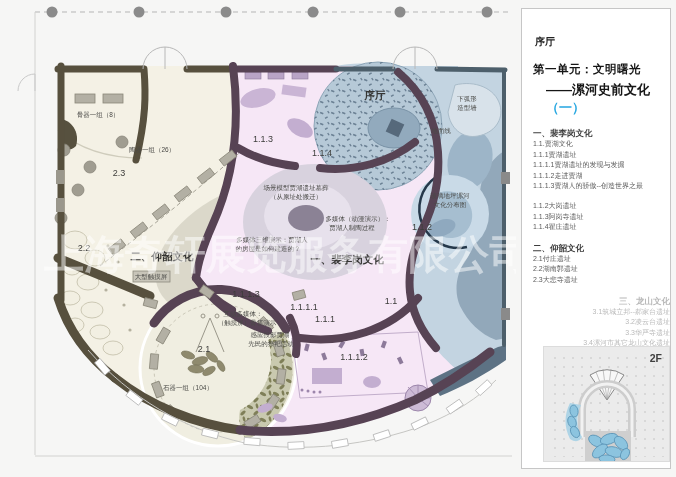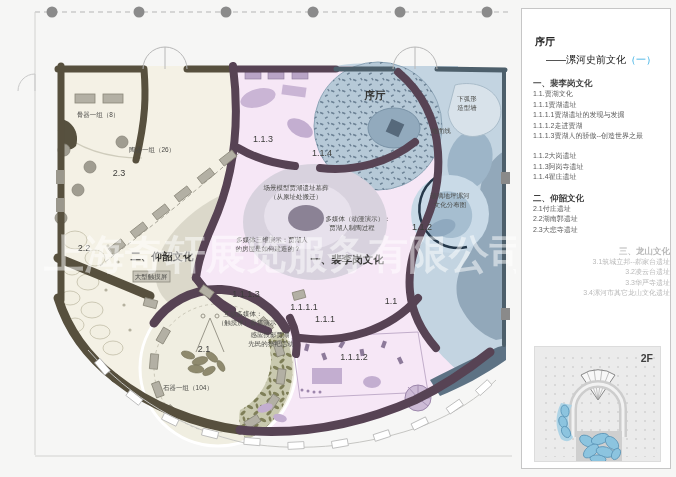--- a/index.html
+++ b/index.html
@@ -3,27 +3,27 @@
 <meta charset="utf-8">
 <style>
   html,body{margin:0;padding:0;background:#f6f6f5;}
   .stage{position:relative;width:676px;height:477px;background:#f6f6f5;overflow:hidden;
          font-family:"Liberation Sans", sans-serif;}
   .plan{position:absolute;left:0;top:0;width:516px;height:477px;}
   .panel{position:absolute;left:521px;top:8px;width:150px;height:461px;background:#ffffff;
          border:1px solid #c6c6c6;box-sizing:border-box;}
   .p-lobby{margin:26px 0 0 13px;font-size:10px;font-weight:bold;color:#222;}
   .p-title{margin:13px 0 0 11px;font-size:11.5px;font-weight:bold;color:#161616;letter-spacing:.5px;}
-  .p-subtitle{margin:4px 0 0 24px;font-size:10px;font-weight:normal;color:#161616;}
+  .p-subtitle{margin:4px 0 0 24px;font-size:13px;font-weight:bold;color:#161616;}
   .p-subtitle .blue{color:#29a8e1;}
   .p-list{margin:10px 0 0 11px;}
   .hd{font-size:8.5px;font-weight:bold;color:#3d3d3d;margin-top:9px;line-height:12px;}
   .it{font-size:7px;color:#5a5a5a;line-height:10.6px;white-space:nowrap;}
   .gy{color:#b9b9b9;text-align:right;}
-  .p-map{position:absolute;left:12px;top:337px;width:127px;height:116px;background:#ebebeb;
+  .p-map{position:absolute;left:21px;top:337px;width:127px;height:116px;background:#ebebeb;
          border:1px solid #dcdcdc;box-sizing:border-box;}
   .p-map .fl{position:absolute;right:7px;top:5px;font-size:10.5px;font-weight:bold;color:#3f3f3f;}
   svg text{font-family:"Liberation Sans", sans-serif;}
   .ann{fill:#4a4a47;font-size:6.5px;text-anchor:middle;}
   .num{fill:#3c3c3a;font-size:9px;text-anchor:middle;}
   .big{fill:#353533;font-size:10.5px;font-weight:bold;text-anchor:middle;}
 </style>
 </head>
 <body>
 
@@ -300,20 +300,21 @@
       <text class="ann" x="270" y="337">感应投影贾湖</text>
       <text class="ann" x="271" y="346">先民的祭祀活动</text>
       <text class="num" x="354" y="360">1.1.1.2</text>
     </g>
 
     <text x="44" y="268" font-size="40" letter-spacing="0.5" fill="rgba(255,255,255,0.5)" font-weight="bold">上海奇轩展览服务有限公司</text>
   </svg>
 
   <div class="panel">
     <div class="p-lobby">序厅</div>
+    <div class="p-title">第一单元：文明曙光</div>
     <div class="p-subtitle">
       <span>——漯河史前文化</span><span class="blue">（一）</span>
     </div>
     <div class="p-list">
       <div class="hd" style="margin-top:0">一、裴李岗文化</div>
       <div class="it">1.1.贾湖文化</div>
       <div class="it">1.1.1贾湖遗址</div>
       <div class="it">1.1.1.1贾湖遗址的发现与发掘</div>
       <div class="it">1.1.1.2走进贾湖</div>
       <div class="it">1.1.1.3贾湖人的骄傲--创造世界之最</div>

